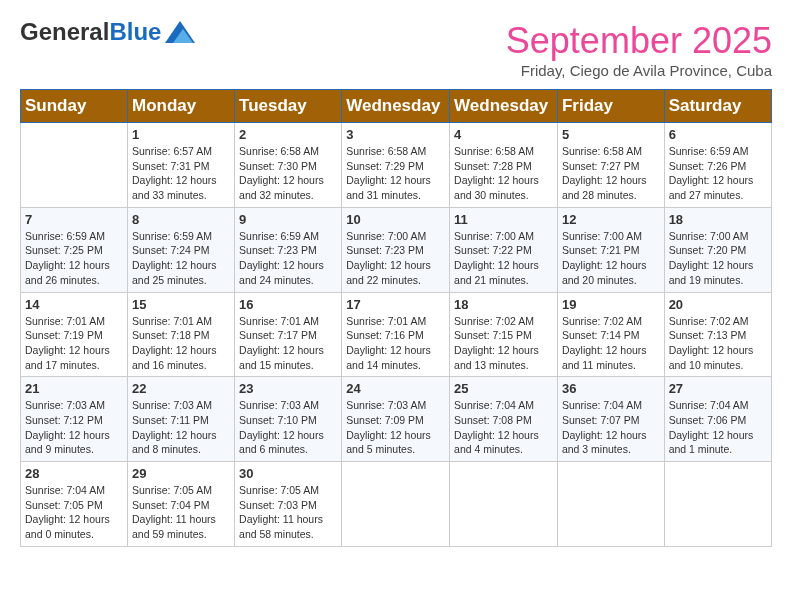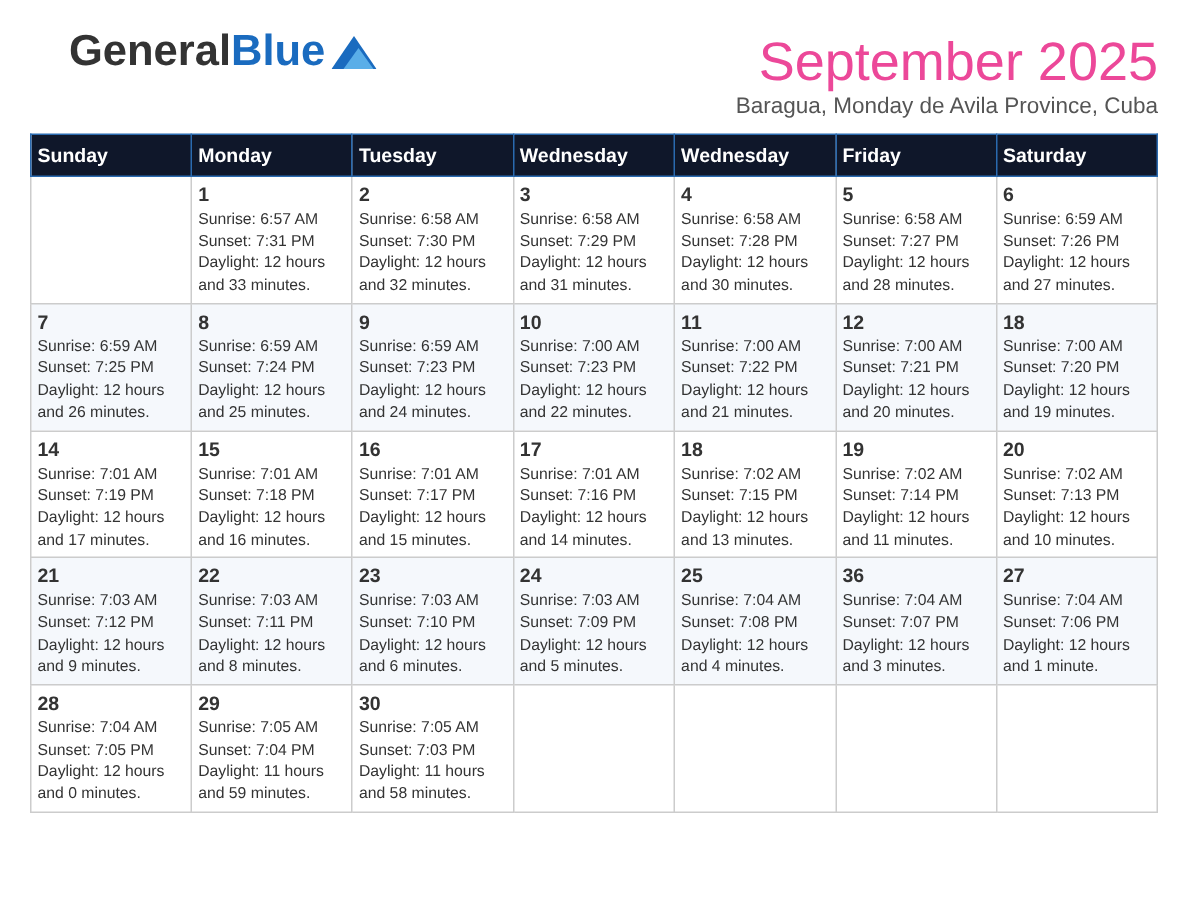--- a/index.html
+++ b/index.html
@@ -32,25 +32,25 @@
     .location {
       font-size: 15px;
       color: #555;
     }
     .calendar {
       width: 100%;
       border-collapse: collapse;
       font-size: 11px;
     }
     .calendar thead tr th {
-      background-color: #0f172a;
+      background-color: #a16207;
       color: #fff;
       padding: 6px 4px;
       text-align: left;
-      font-size: 13px;
+      font-size: 17px;
       font-weight: bold;
       border: 1px solid #2a6aaf;
     }
     .calendar tbody tr td {
       border: 1px solid #ccc;
       vertical-align: top;
       padding: 4px;
       width: 108px;
       min-height: 80px;
       background: #fff;
@@ -73,32 +73,32 @@
     .empty-cell {
       background: #fff !important;
     }
   </style>
 </head>
 <body>
 
 <div class="header">
   <div class="logo">
     <div style="display:flex; align-items:center; gap:4px;">
-      <div style="font-size:29px; font-weight:bold; line-height:1;margin-left:26px;">
+      <div style="font-size:24px; font-weight:bold; line-height:1;">
         <span style="color:#333;">General</span><span style="color:#1a6bbf;">Blue</span>
       </div>
       <svg width="30" height="22" viewBox="0 0 30 22">
         <polygon points="0,22 15,0 30,22" fill="#1a6bbf"></polygon>
         <polygon points="8,22 18,8 28,22" fill="#5aaee8"></polygon>
       </svg>
     </div>
   </div>
   <div class="title-block">
     <div class="month-title">September 2025</div>
-    <div class="location">Baragua, Monday de Avila Province, Cuba</div>
+    <div class="location">Friday, Ciego de Avila Province, Cuba</div>
   </div>
 </div>
 
 <table class="calendar">
   <thead>
     <tr>
     <th>Sunday</th>
         <th>Monday</th>
         <th>Tuesday</th>
         <th>Wednesday</th>

